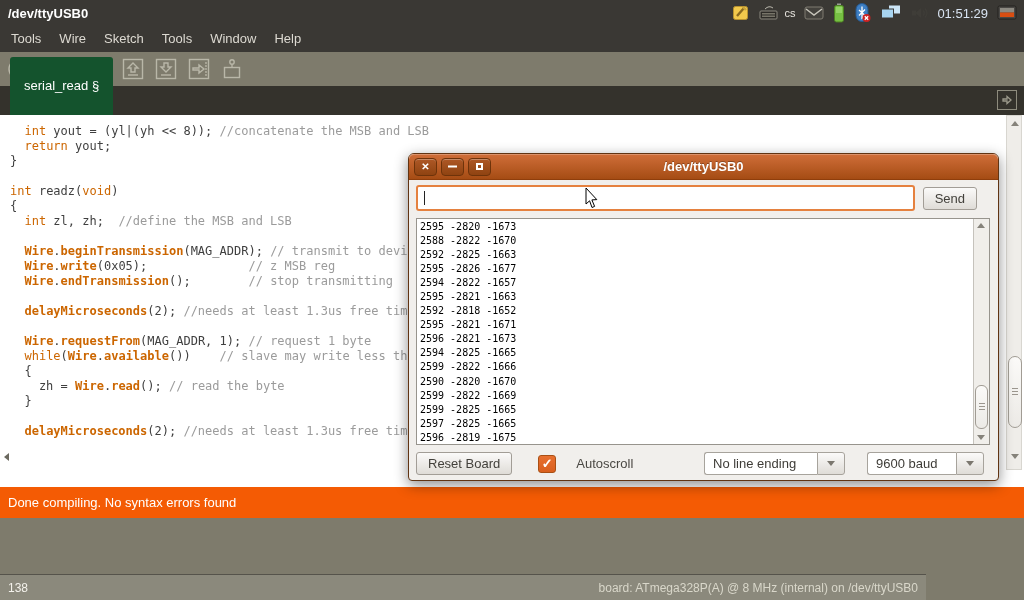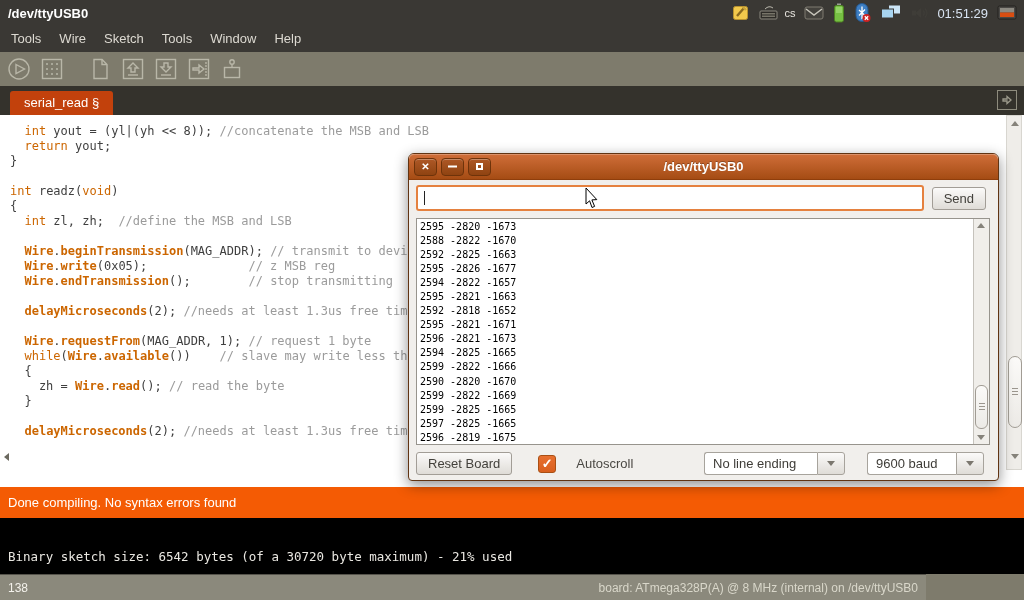--- a/index.html
+++ b/index.html
@@ -19,22 +19,22 @@
   .mitem{color:#DDDAD2;font-size:13px;padding:0 9px;line-height:26px;}
 
   
   .toolbar{left:0;top:52px;width:1024px;height:34px;background:#7E7B6C;display:flex;align-items:center;gap:7px;padding-left:6px;box-sizing:border-box;}
   .tbtn{width:26px;height:26px;}
   .tbtn svg{display:block;}
   .tb-gap{width:8px;}
 
   
   .tabstrip{left:0;top:86px;width:1024px;height:29px;background:#34322C;}
-  .tab{position:absolute;left:10px;bottom:0;height:24px;line-height:24px;padding:0 14px;
-    background:#c2410c;color:#FFFFFF;font-size:13px;border-radius:3px 3px 0 0;}
+  .tab{position:absolute;left:10px;bottom:0;height:24px;line-height:24px;padding:17px 14px;
+    background:#14532d;color:#FFFFFF;font-size:13px;border-radius:3px 3px 0 0;}
   .tab-menu{position:absolute;right:7px;top:4px;width:20px;height:20px;border:1px solid #8E8C7E;box-sizing:border-box;display:grid;place-items:center;}
 
   
   .editor{left:0;top:115px;width:1024px;height:372px;background:#FFFFFF;overflow:hidden;}
   .code{padding:9px 0 0 10px;font-family:"DejaVu Sans Mono",monospace;font-size:12px;line-height:15px;white-space:pre;}
   .cl{height:15px;}
   .tk-p{color:#3F3F3F;}
   .tk-k{color:#CC6600;}
   .tk-b{color:#CC6600;font-weight:bold;}
   .tk-c{color:#9B9B9B;}
@@ -59,21 +59,21 @@
   .swin{left:408px;top:153px;width:591px;height:328px;background:#F1EFEC;z-index:10;
     border:1px solid #613413;border-radius:6px 6px 4px 4px;box-shadow:0 4px 14px rgba(0,0,0,.45);box-sizing:border-box;}
   .swin-title{height:25px;border-radius:5px 5px 0 0;background:linear-gradient(#D06E39,#A54C14);
     border-bottom:1px solid #8F3E0C;box-shadow:inset 0 1px rgba(255,255,255,.25);
     display:flex;align-items:center;padding:0 5px;position:relative;}
   .wbtn{width:21px;height:16px;margin-right:4px;border:1px solid #6E330A;border-radius:4px;
     background:linear-gradient(#AE5826,#8F4311);box-shadow:inset 0 1px rgba(255,255,255,.3);
     color:#FFFFFF;font-size:10px;font-weight:bold;display:grid;place-items:center;line-height:1;}
   .wbtn .sq{width:7px;height:7px;border:2px solid #FFFFFF;box-sizing:border-box;}
   .swin-title-text{position:absolute;left:0;right:0;text-align:center;color:#FFFFFF;font-weight:bold;font-size:13px;text-shadow:0 -1px rgba(0,0,0,.3);}
-  .inrow{display:flex;align-items:center;gap:8px;padding:5px 12px 5px 7px;height:26px;}
+  .inrow{display:flex;align-items:center;gap:8px;padding:5px 21px 5px 7px;height:26px;}
   .sinput{flex:1;height:26px;border:2px solid #E5813F;border-radius:3px;background:#FFFFFF;position:relative;box-sizing:border-box;}
   .caret{position:absolute;left:6px;top:4px;width:1px;height:14px;background:#222222;}
   .btn{background:linear-gradient(#FBFAF9,#DFDCD7);border:1px solid #A29D96;border-radius:3px;
     color:#43413C;font-size:13px;font-family:"Liberation Sans",sans-serif;padding:4px 11px;line-height:1;}
   .sout-wrap{margin:2px 8px 0 7px;height:227px;background:#FFFFFF;border:1px solid #97948D;position:relative;box-sizing:border-box;overflow:hidden;}
   .sout{position:absolute;left:0;top:0;right:15px;bottom:0;padding:1px 3px;
     font-family:"DejaVu Sans Mono",monospace;font-size:10px;line-height:14.05px;color:#000000;white-space:pre;}
   .osb{position:absolute;right:0;top:0;bottom:0;width:15px;background:#F0EEEA;border-left:1px solid #C5C2BC;}
   .osb-up{position:absolute;left:3px;top:4px;width:0;height:0;border-left:4px solid transparent;border-right:4px solid transparent;border-bottom:5px solid #85827A;}
   .osb-dn{position:absolute;left:3px;bottom:4px;width:0;height:0;border-left:4px solid transparent;border-right:4px solid transparent;border-top:5px solid #85827A;}
@@ -258,23 +258,20 @@
     <div class="vsb-thumb">
         <div class="grip"></div>
       </div>
     <div class="vsb-dn"></div>
   </div>
 
   <div class="abs statusbar">
     <span>Done compiling. No syntax errors found</span>
   </div>
 
-  <div class="abs console">
-    <span>Binary sketch size: 6542 bytes (of a 30720 byte maximum) - 21% used</span>
-  </div>
 
   <div class="abs footer">
     <span class="footer-left">138</span>
     <span class="footer-right">board: ATmega328P(A) @ 8 MHz (internal) on /dev/ttyUSB0</span>
   </div>
 
   <div class="abs swin">
     <div class="swin-title">
       <span class="wbtn">✕</span>
       <span class="wbtn">

